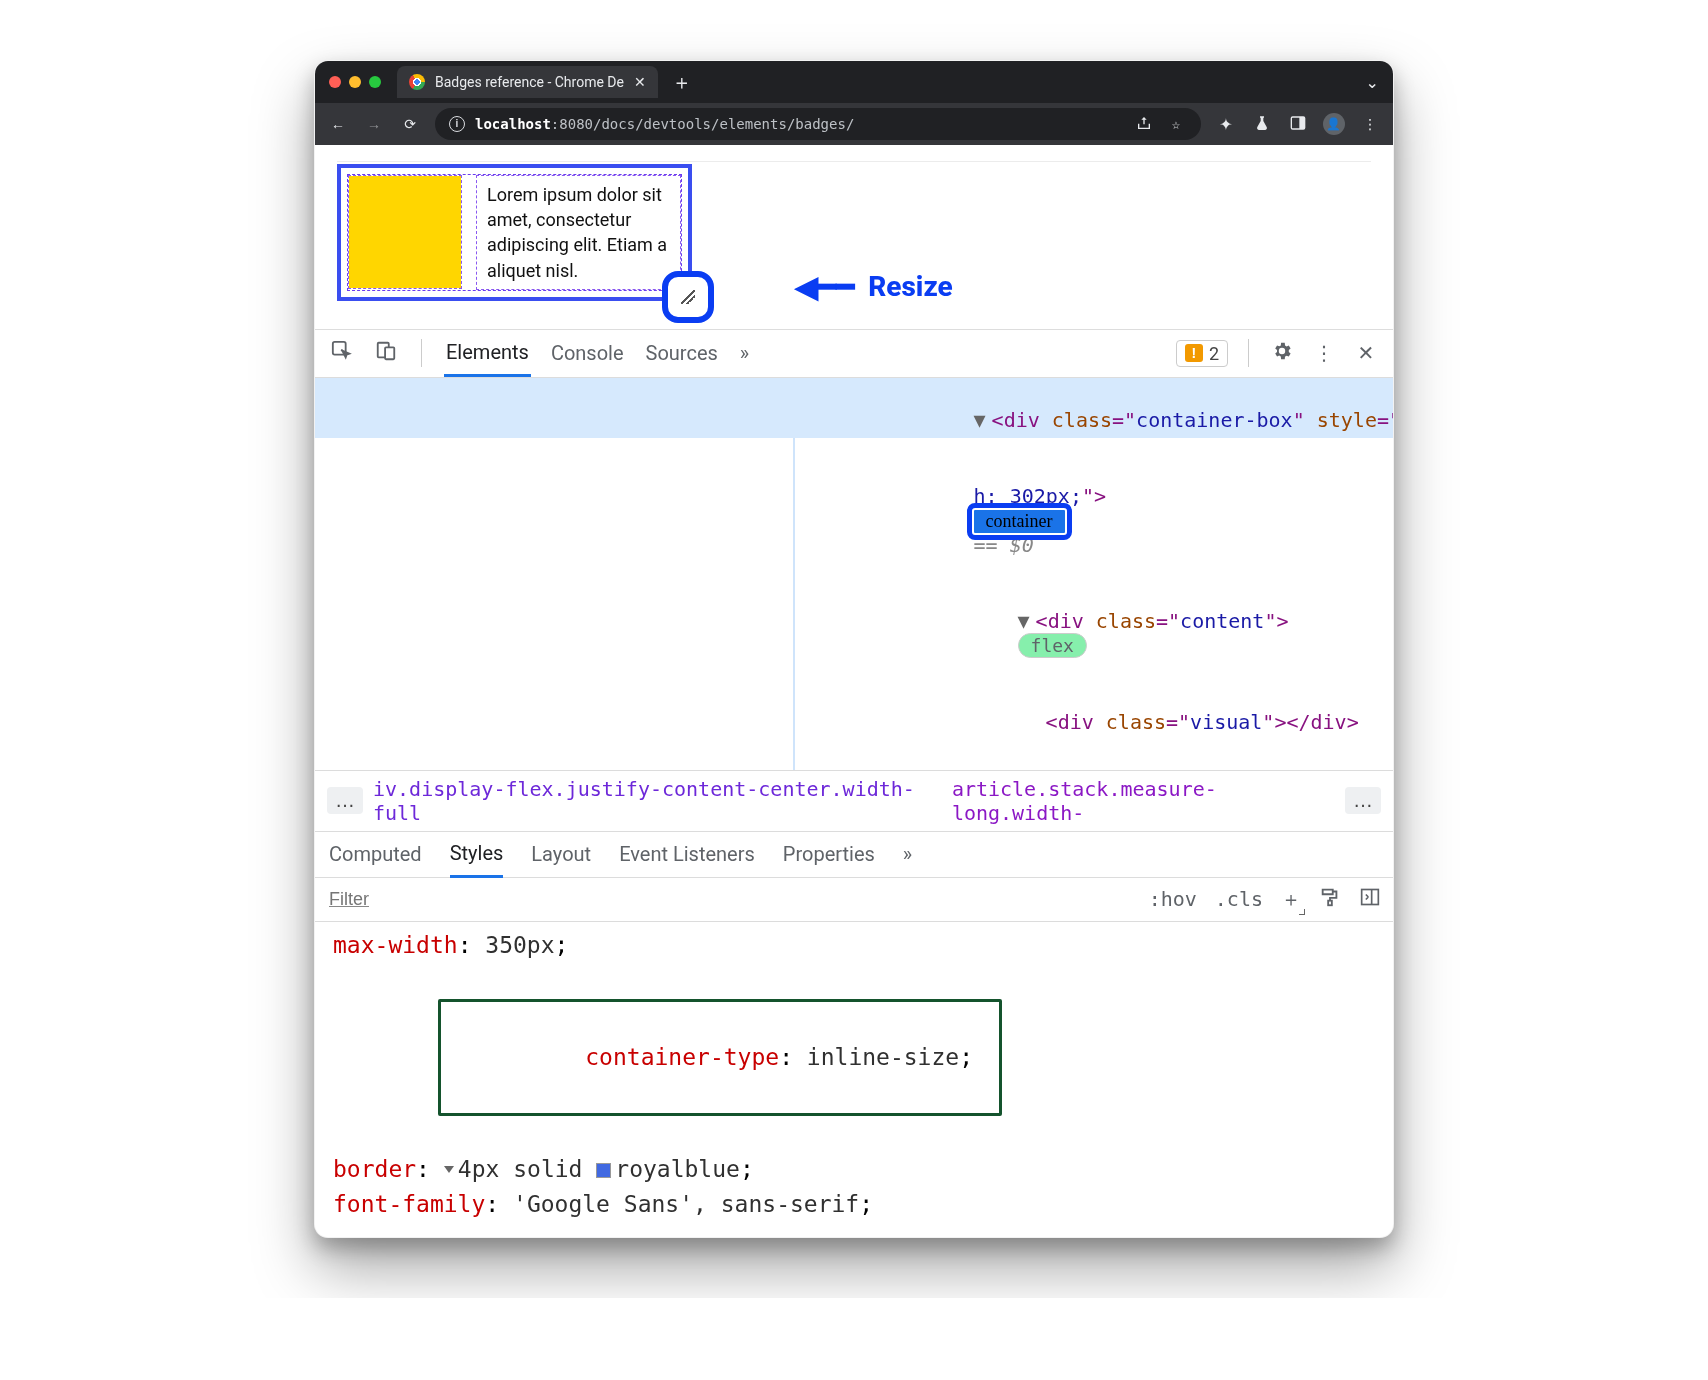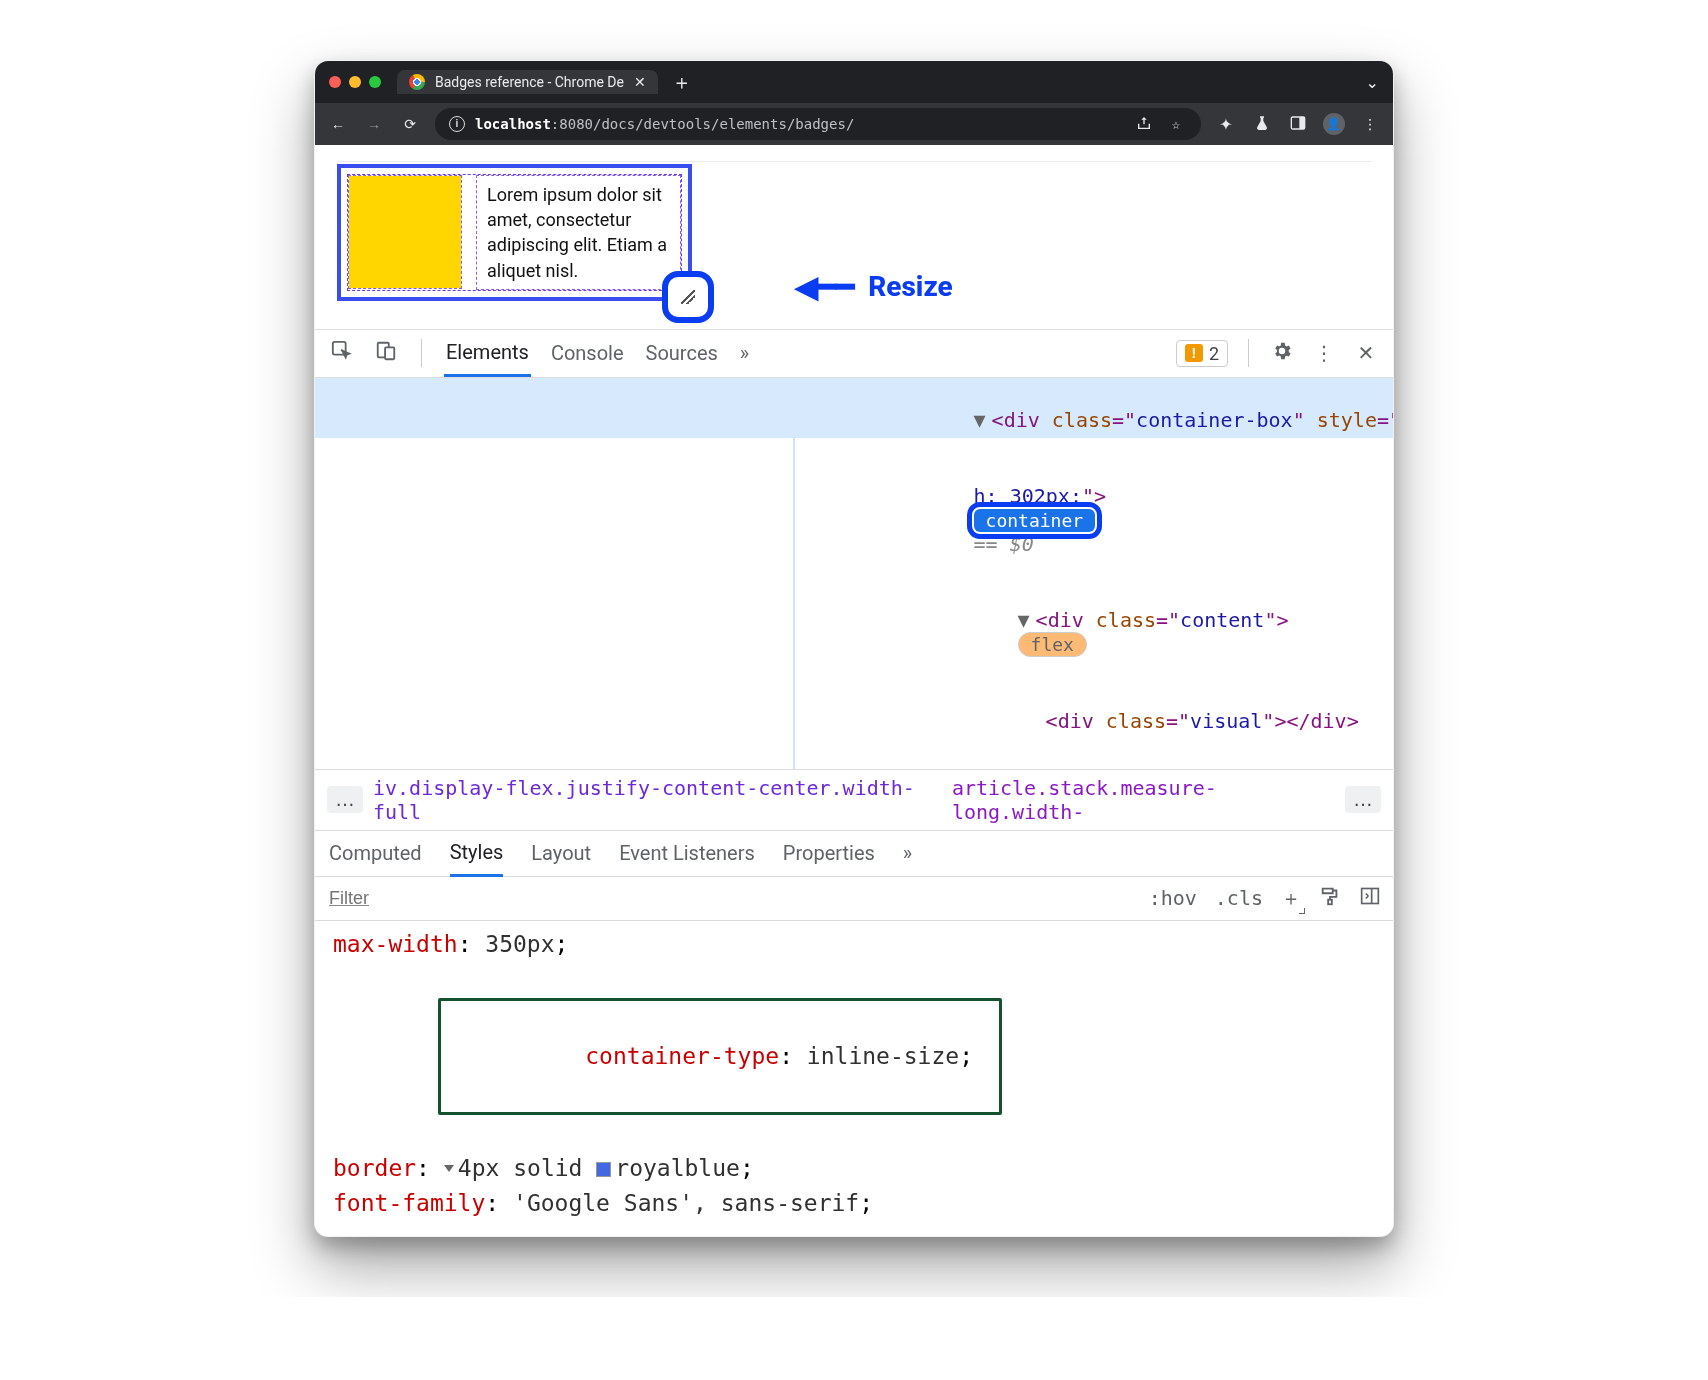--- a/index.html
+++ b/index.html
@@ -34,21 +34,21 @@
     gap: 10px;
   }
   .traffic { display:flex; gap:8px; margin-right:6px; }
   .dot { width:12px; height:12px; border-radius:50%; }
   .dot.red { background:#ff5f56; }
   .dot.yellow{ background:#ffbd2e; }
   .dot.green { background:#27c93f; }
   .tab {
     display:flex; align-items:center; gap:10px;
     background:#35363a;
-    height:24px;
+    height:32px;
     padding:0 12px;
     border-radius:8px 8px 0 0;
     font-size:14px;
     min-width:260px;
     position:relative;
   }
   .tab .close { margin-left:auto; font-size:14px; }
   .chrome-logo {
     width:16px; height:16px; border-radius:50%;
     background:
@@ -164,22 +164,22 @@
   .tkn-tag{ color:#881280; }
   .tkn-attr{ color:#994500; }
   .tkn-str{ color:#1a1aa6; }
   .tkn-punc{ color:#881280; }
   .tkn-muted{ color:#888; font-style:italic; }
   .pill{
     display:inline-flex; align-items:center;
     border-radius:14px; padding:1px 12px; font-size:18px;
     font-family:inherit; position:relative; z-index:2;
   }
-  .pill.container{ background:#1a73e8; color:#ffffff; outline:5px solid #0a3df2; outline-offset:2px; border-radius:6px;}
-  .pill.flex{ background:#fdba74; color:#5f6368; border:1px solid #ccc; }
+  .pill.container{ background:#1a73e8; color:#000000; outline:5px solid #0a3df2; outline-offset:2px; border-radius:1px;font-family:Liberation Serif, serif;}
+  .pill.flex{ background:#86efac; color:#5f6368; border:1px solid #ccc; }
   .dom-indent1{ padding-left:44px; }
   .dom-indent2{ padding-left:72px; }
   .arrow-tri{ color:#666; display:inline-block; width:18px; }
 
   
   .crumbs{
     display:flex; align-items:center; gap:10px;
     font-size:20px; padding:6px 12px; border-bottom:1px solid #dcdcdc;
     color:#333;
     font-family: ui-monospace, SFMono-Regular, Menlo, monospace;

